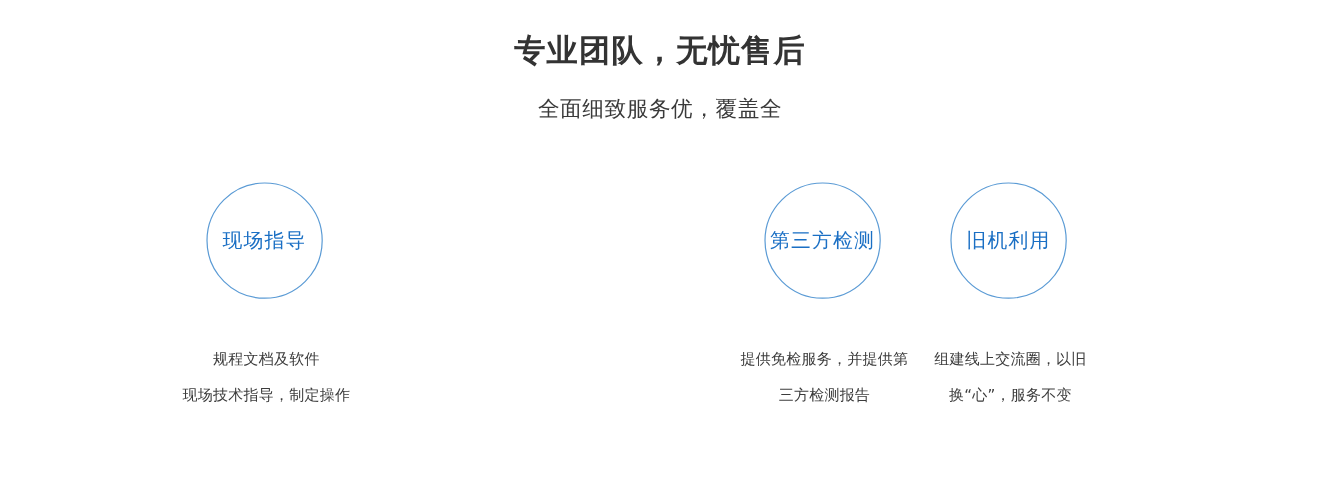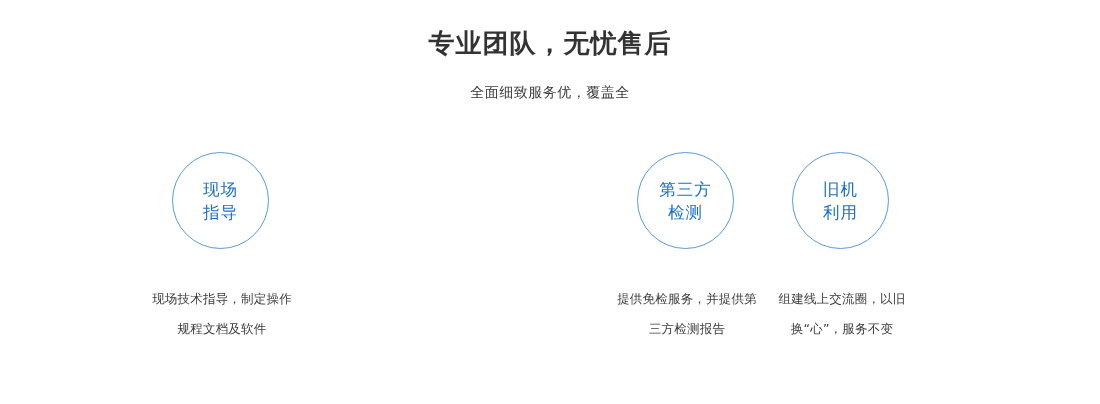--- a/index.html
+++ b/index.html
@@ -37,21 +37,21 @@
     font-size: 26px;
     line-height: 34px;
     font-weight: bold;
     color: #333333;
     letter-spacing: 1px;
   }
 
   .sub-title {
     margin: 0;
     padding-top: 17px;
-    font-size: 14px;
+    font-size: 18px;
     line-height: 30px;
     font-weight: normal;
     color: #3a3a3a;
     letter-spacing: 0.5px;
   }
 
   
   .feature-row {
     position: absolute;
     top: 152px;
@@ -71,21 +71,21 @@
   .feature-circle {
     position: absolute;
     top: 0;
     left: 27.5px;          
     width: 97px;
     height: 97px;
     border: 1.5px solid #5b9bd5;
     border-radius: 50%;
     box-sizing: border-box;
     display: flex;
-    flex-direction: column;
+    flex-direction: row;
     align-items: center;
     justify-content: center;
     background: #ffffff;
   }
 
   .circle-line {
     display: block;
     font-size: 16.5px;
     line-height: 23px;
     color: #1a6fc4;
@@ -122,22 +122,22 @@
   </div>
 
   <div class="feature-row">
 
     <div class="feature-item" style="left:222px;">
       <div class="feature-circle">
         <span class="circle-line">现场</span>
         <span class="circle-line">指导</span>
       </div>
       <div class="feature-caption">
+        <span class="caption-line">规程文档及软件</span>
         <span class="caption-line">现场技术指导，制定操作</span>
-        <span class="caption-line">规程文档及软件</span>
       </div>
     </div>
 
     <div class="feature-item" style="left:377px;">
       <div class="feature-caption">
       </div>
     </div>
 
 
     <div class="feature-item" style="left:842px;">

